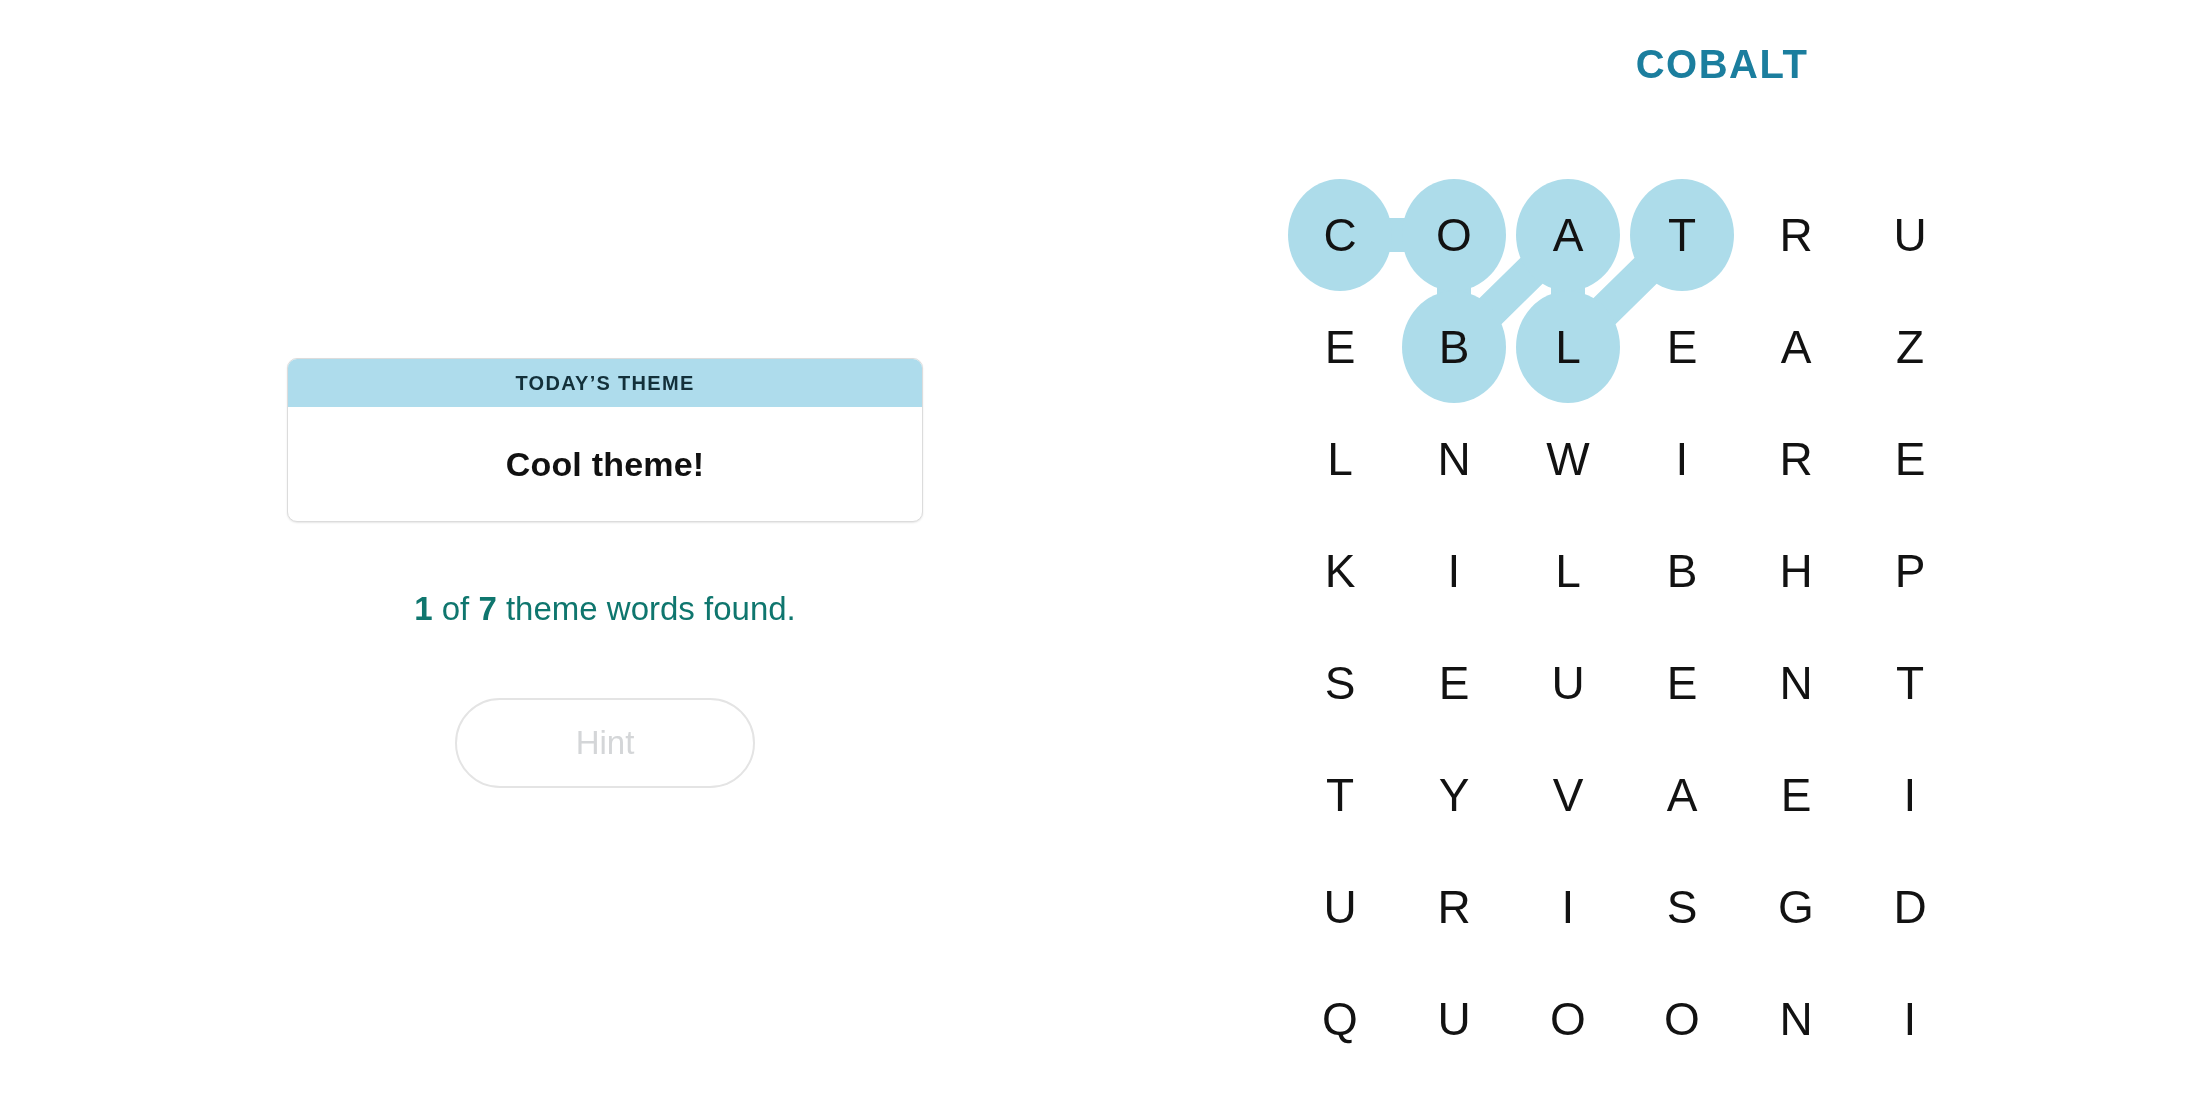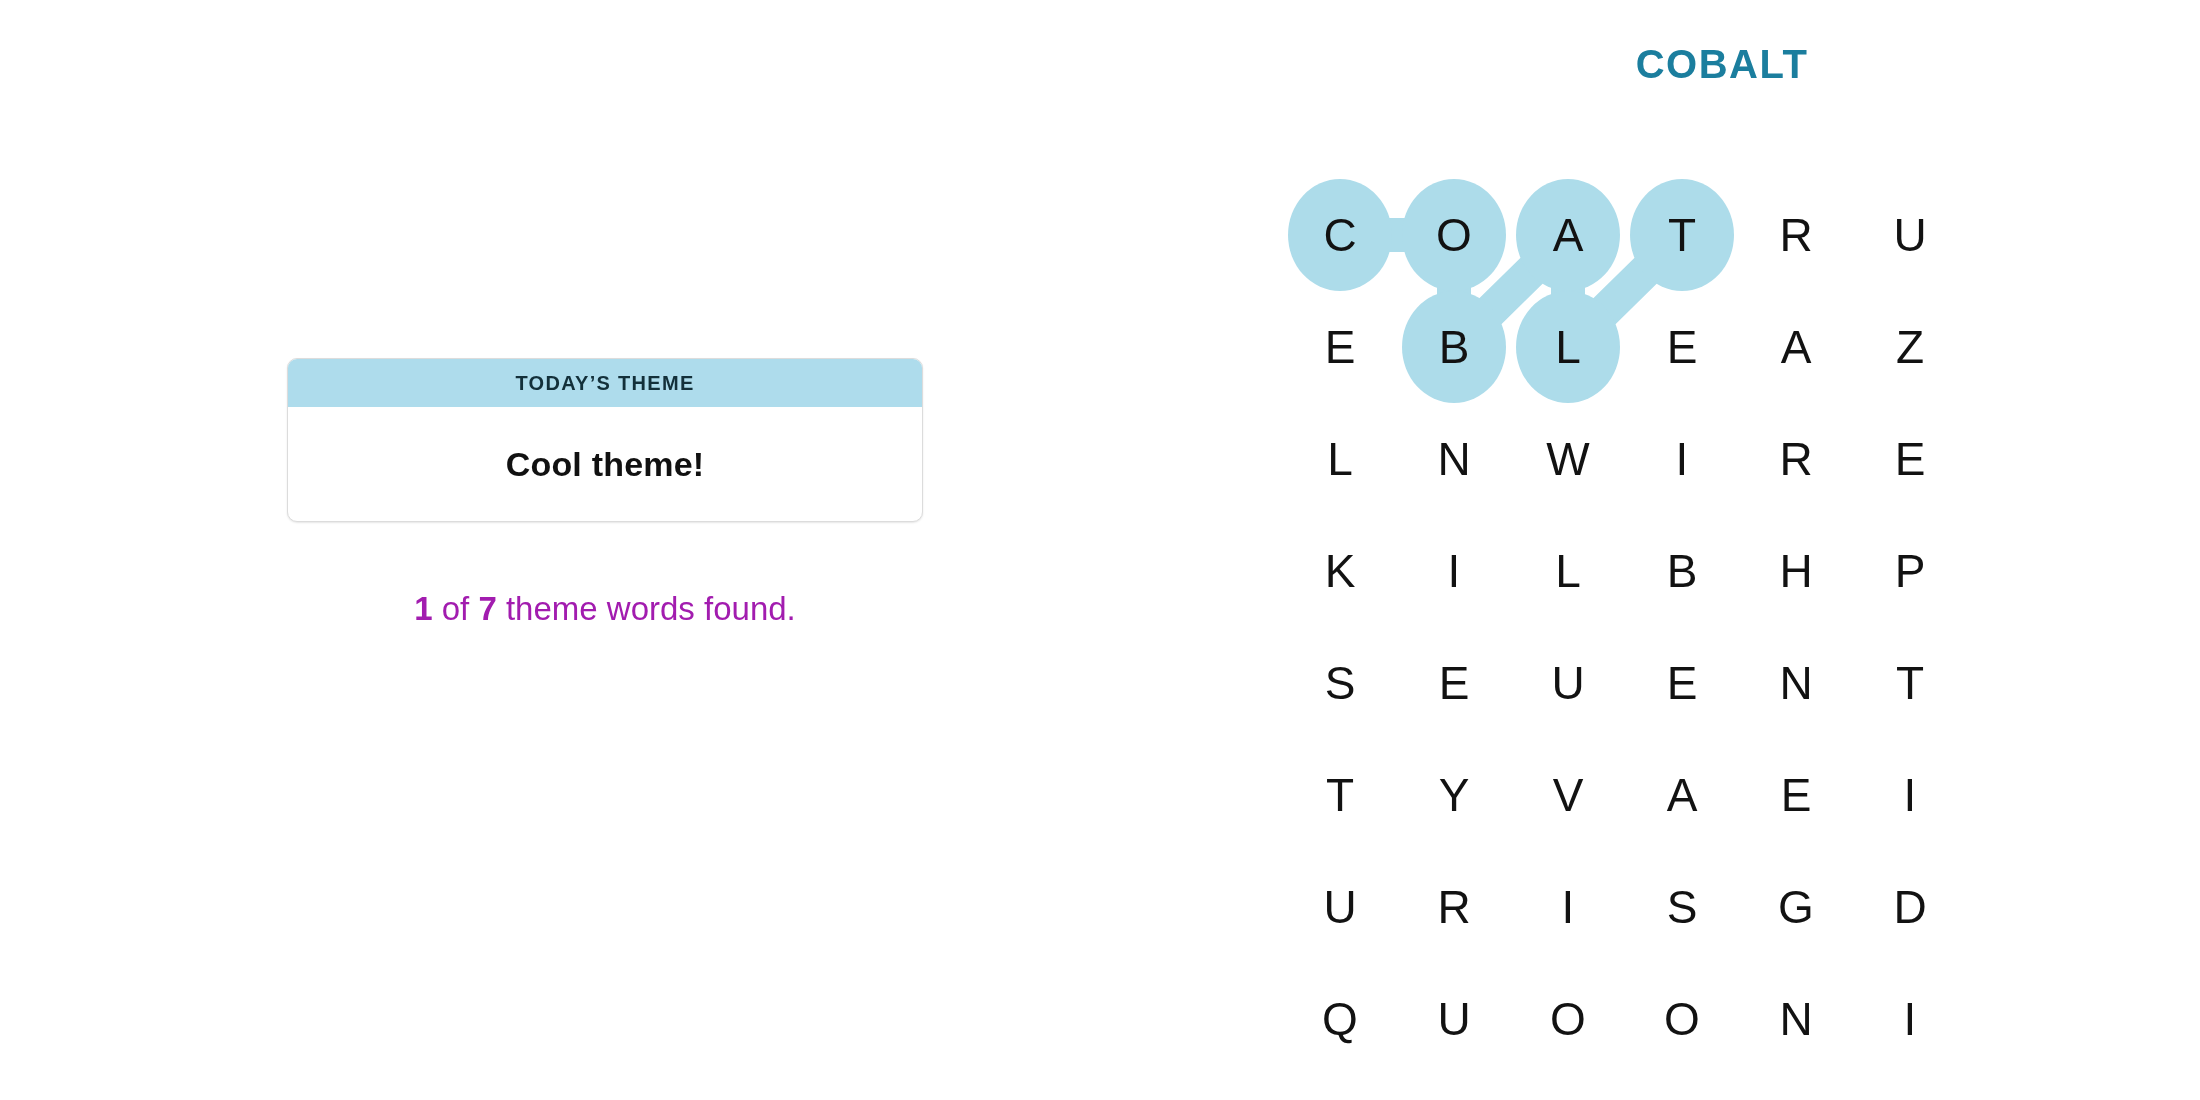--- a/index.html
+++ b/index.html
@@ -64,21 +64,21 @@
     letter-spacing: 0.2px;
   }
 
   #progress-text {
     position: absolute;
     left: 287px;
     top: 590px;
     width: 636px;
     text-align: center;
     font-size: 33px;
-    color: #a21caf;
+    color: #0f766e;
     white-space: nowrap;
   }
   #progress-text .num { font-weight: 700; }
 
   #hint-button {
     position: absolute;
     left: 455px;
     top: 698px;
     width: 300px;
     height: 90px;
@@ -162,20 +162,23 @@
     </div>
     <div id="theme-card-body">
       <span id="theme-card-body-label">Cool theme!</span>
     </div>
   </div>
 
   <div id="progress-text">
     <span class="num">1</span><span> of </span><span class="num">7</span><span> theme words found.</span>
   </div>
 
+  <div id="hint-button">
+    <span id="hint-button-label">Hint</span>
+  </div>
 
 </div>
 
 <div id="puzzle-panel">
 
   <div id="puzzle-title">COBALT</div>
 
   <div id="grid-stage">
     <svg id="path-layer" viewBox="0 0 980 1100" width="980" height="1100">
         <polyline points="120,235 234,235 234,347 348,235 348,347 462,235" fill="none" stroke="#ADDCEA" stroke-width="34" stroke-linecap="round" stroke-linejoin="round"></polyline>

